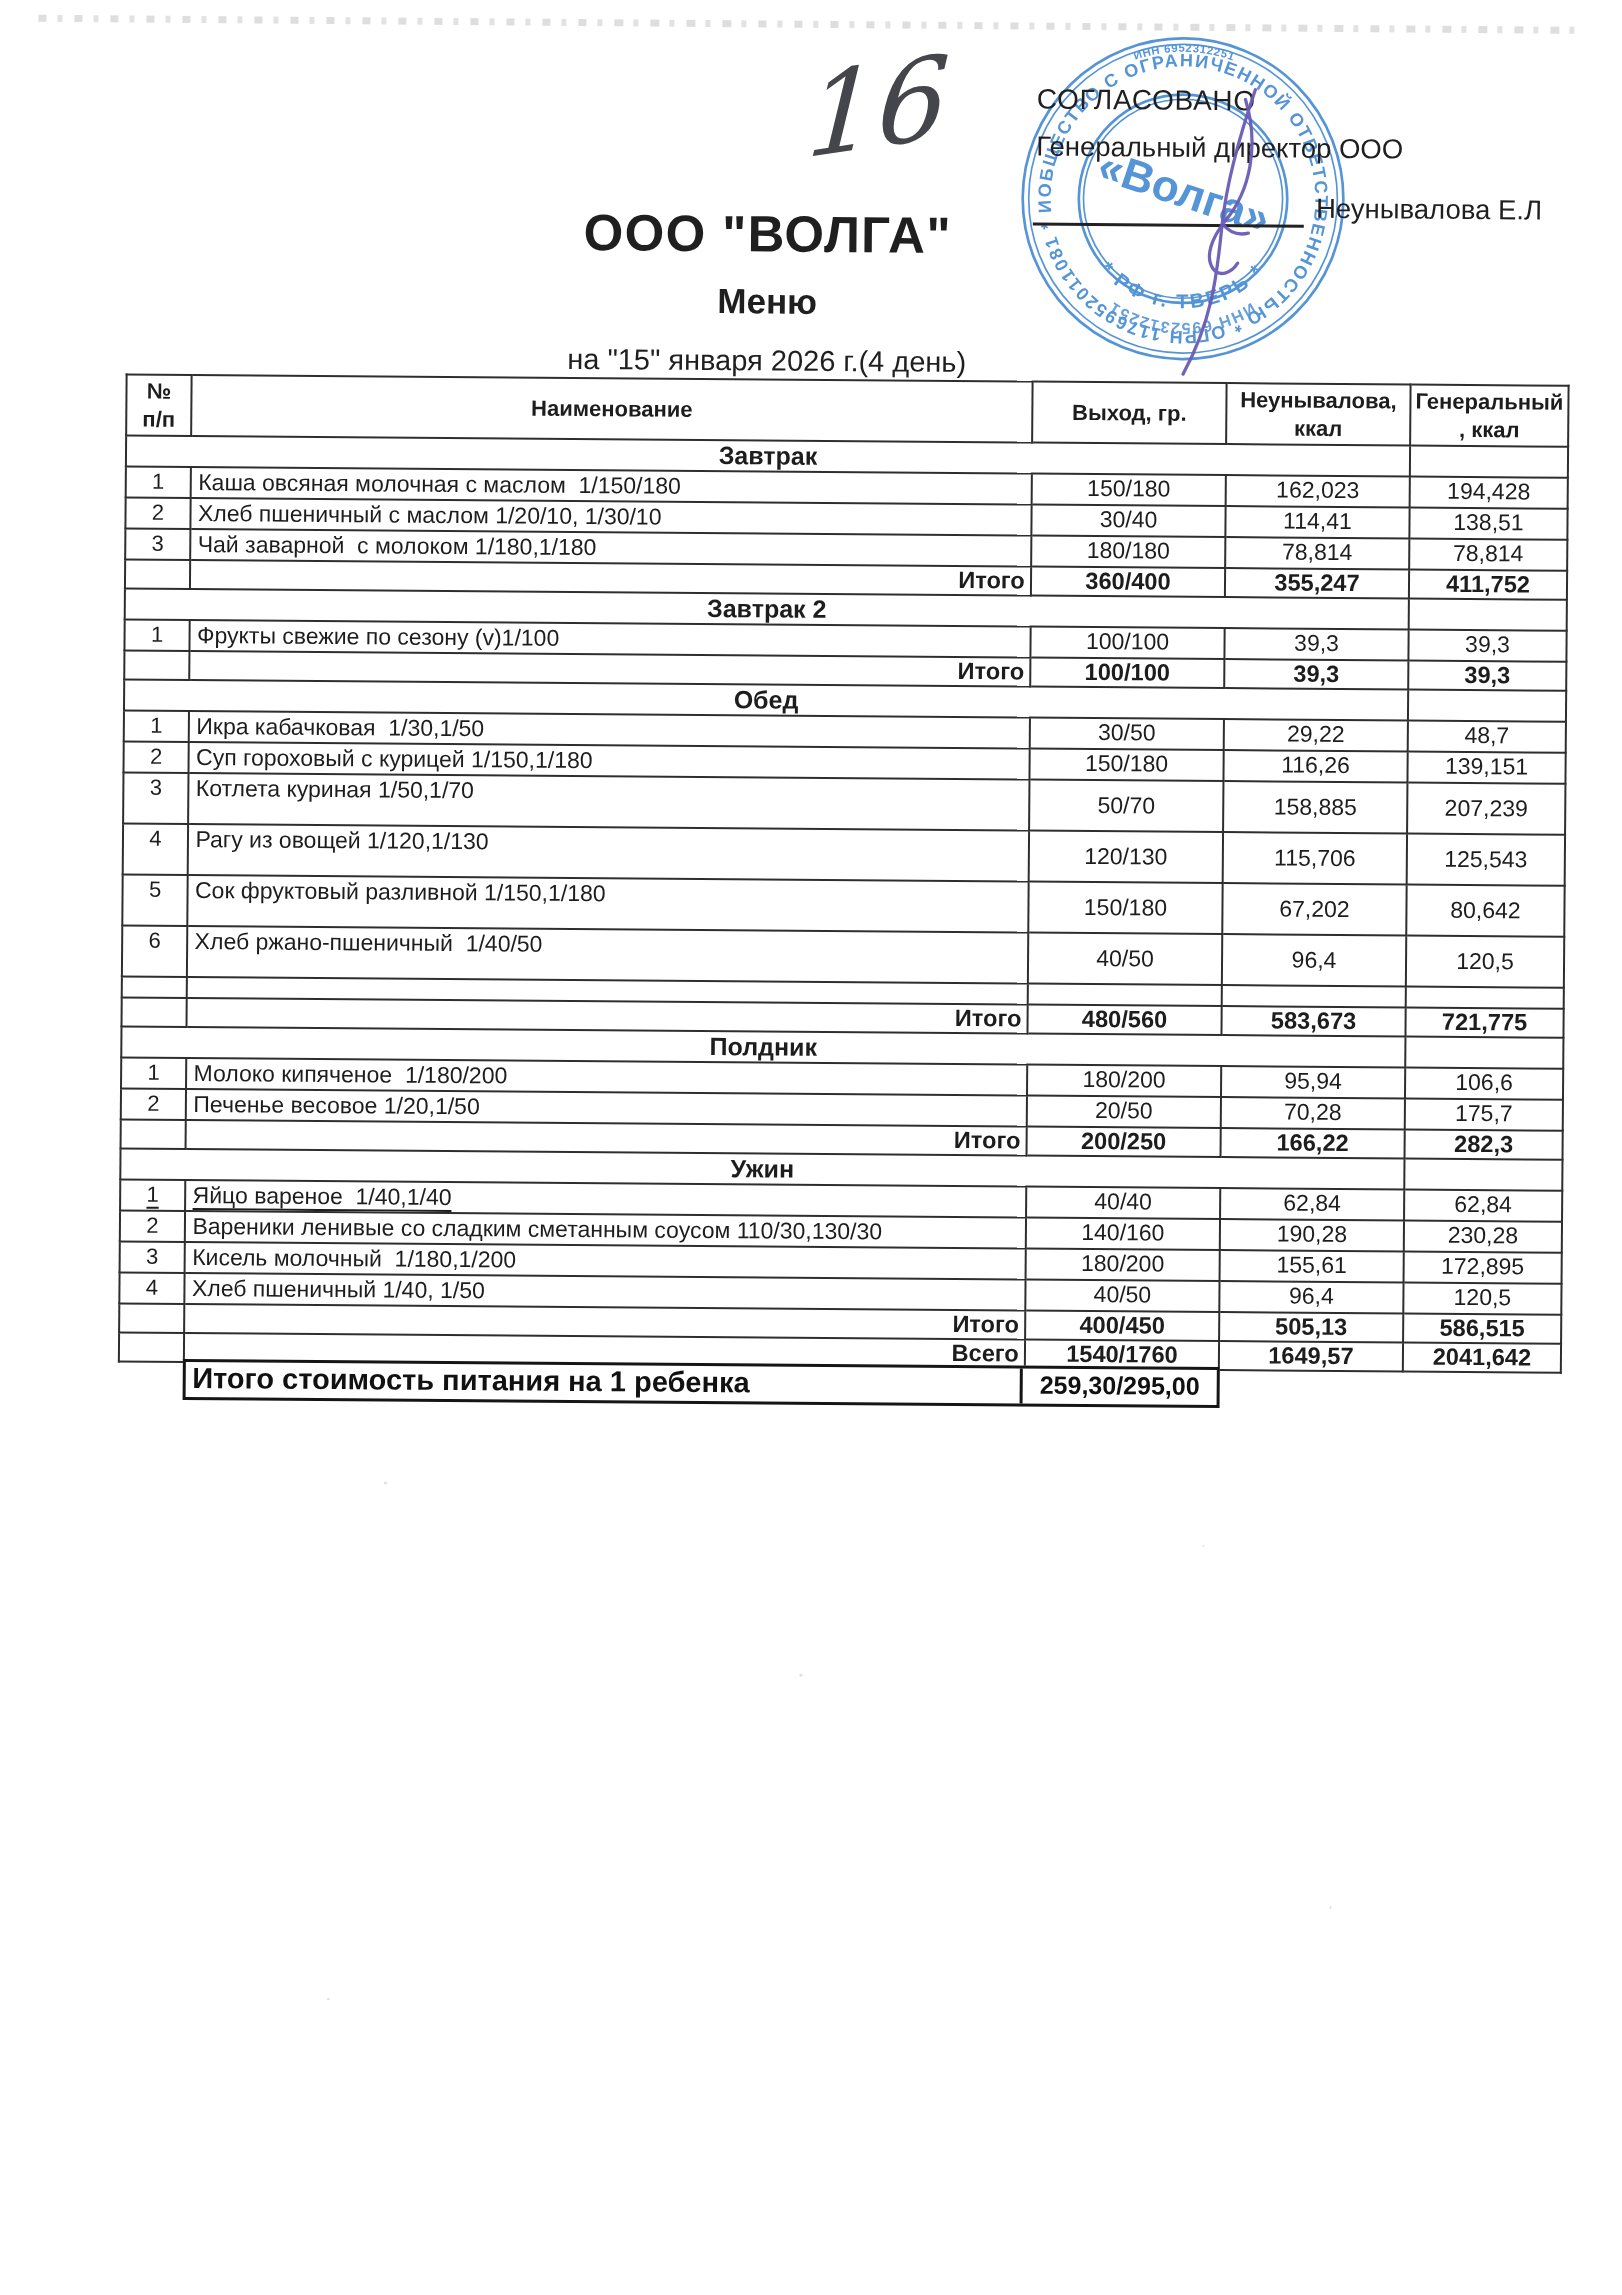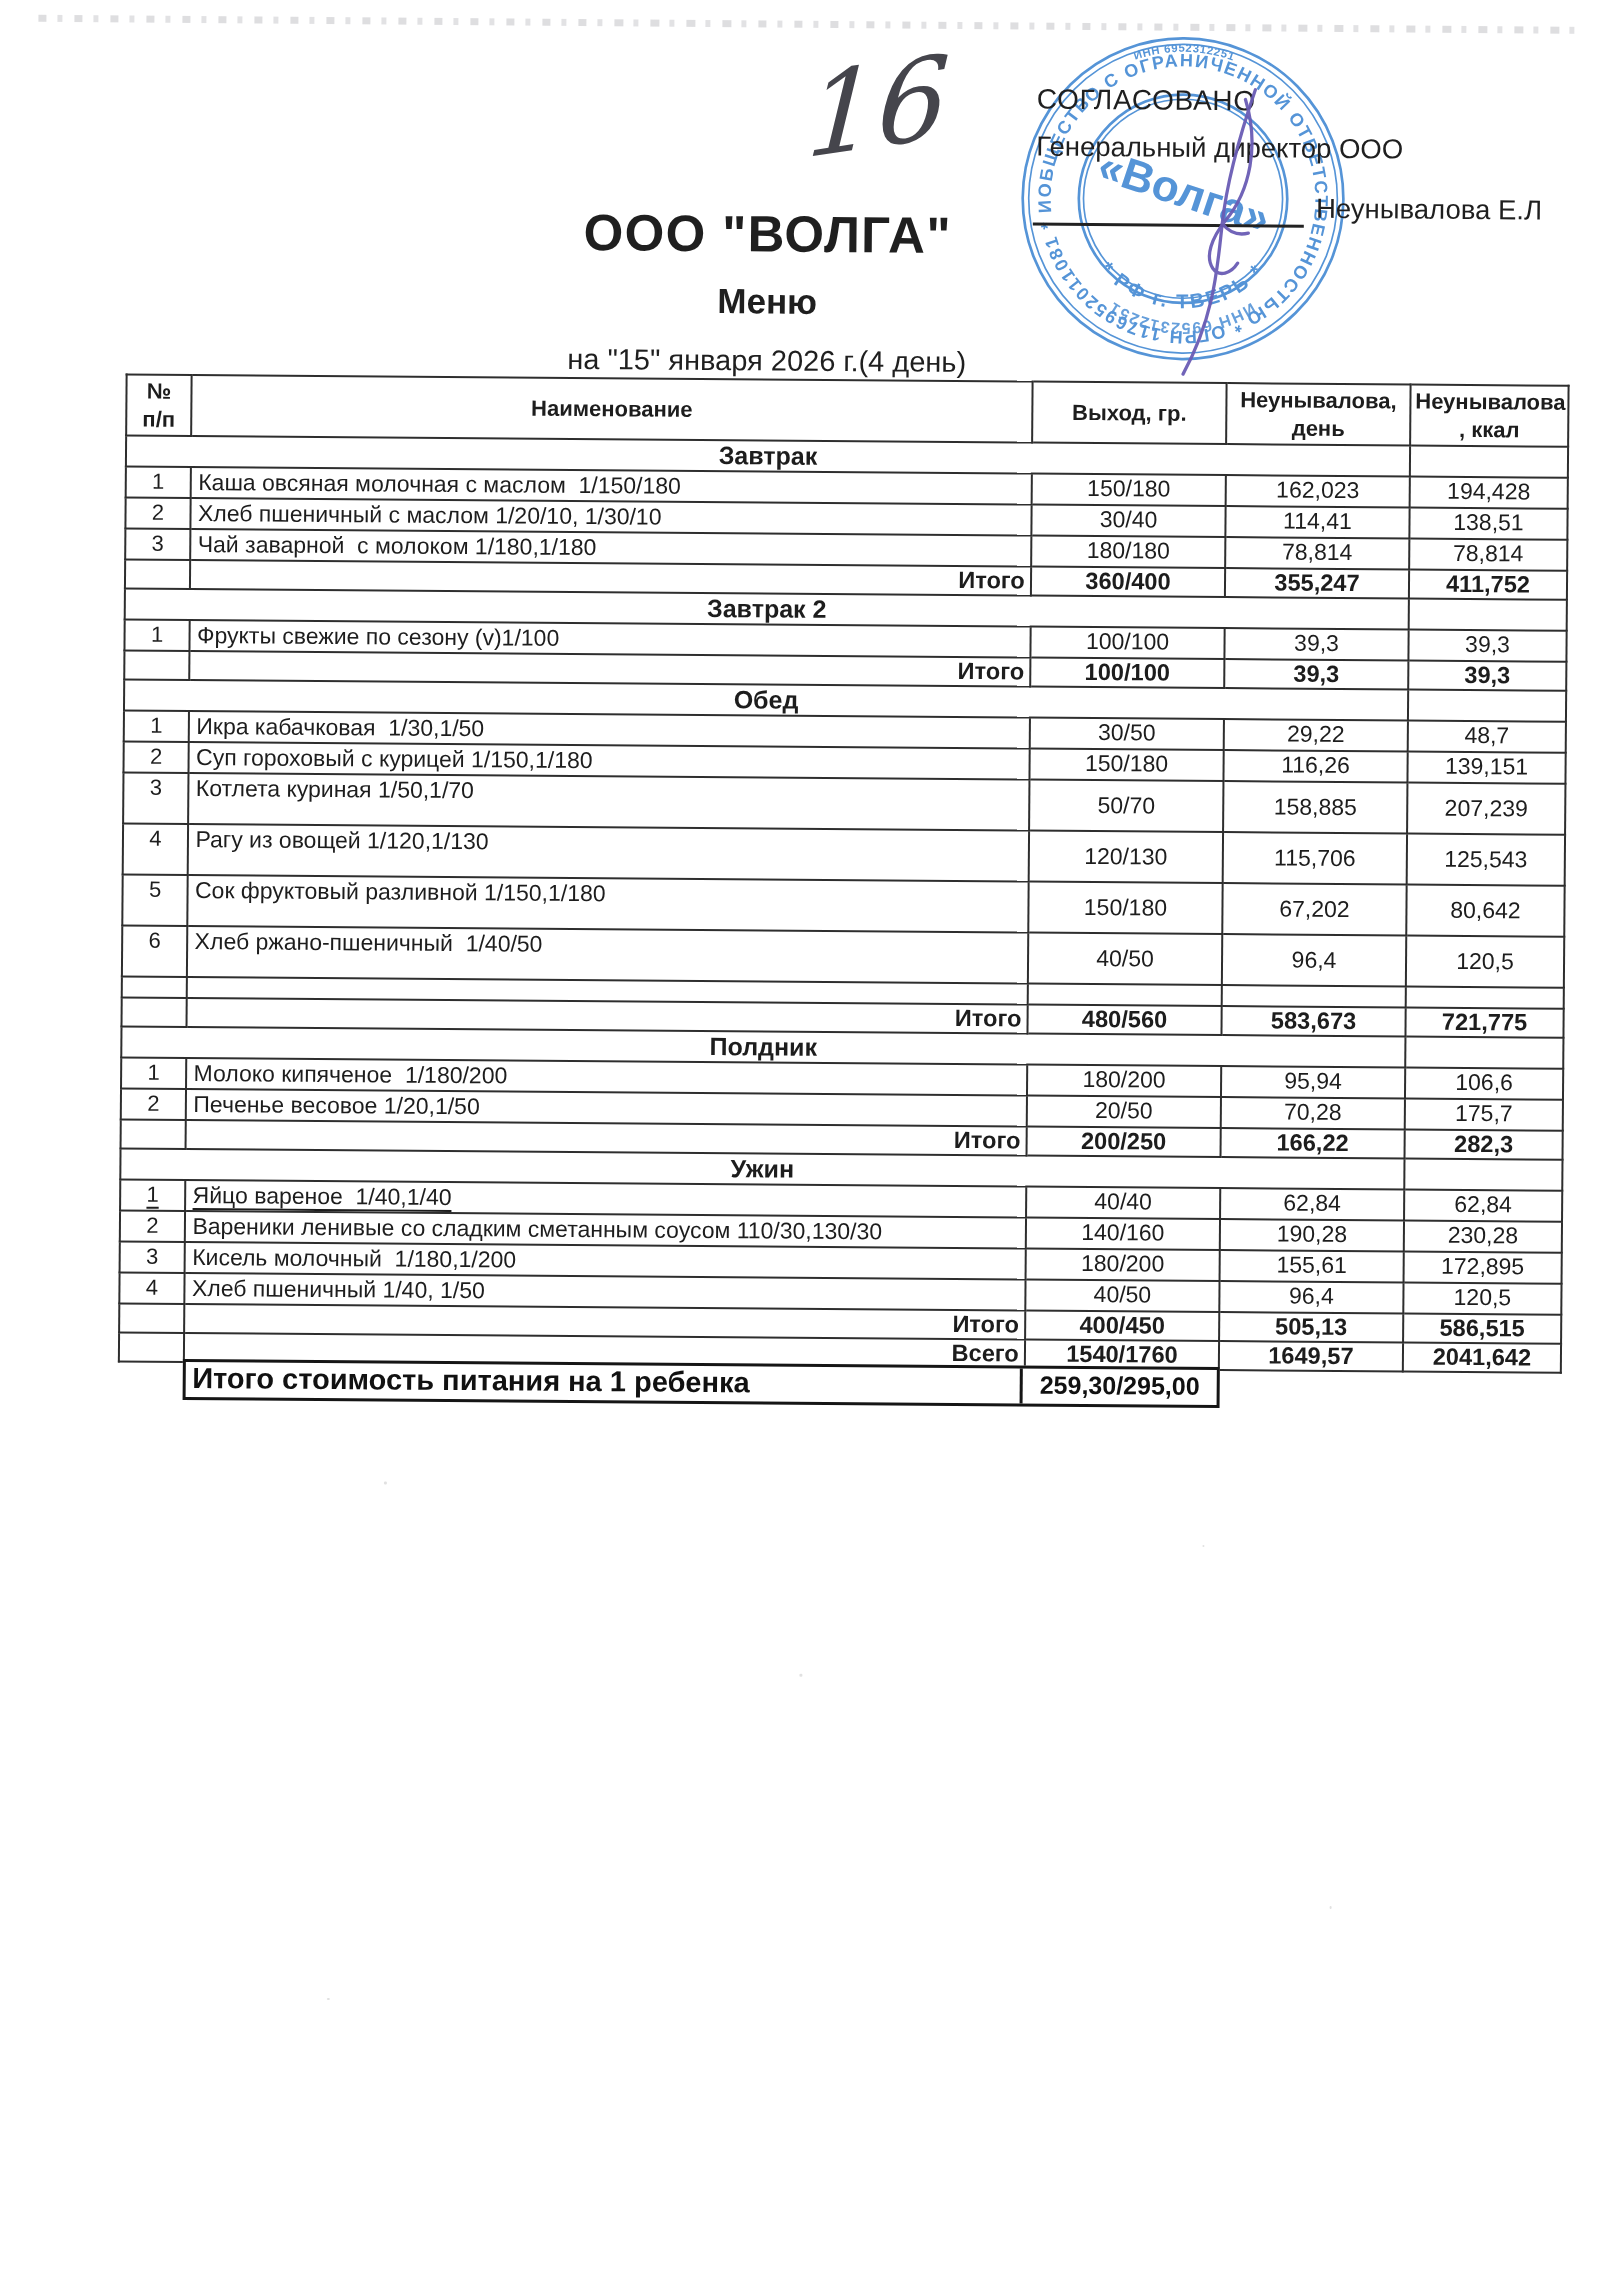--- a/index.html
+++ b/index.html
@@ -140,24 +140,24 @@
       <thead>
         <tr>
           <th>
             <div>№</div>
               <div>п/п</div>
           </th>
           <th>Наименование</th>
           <th>Выход, гр.</th>
           <th>
             <div>Неунывалова,</div>
-              <div>день</div>
+              <div>ккал</div>
           </th>
           <th>
-            <div>Неунывалова</div>
+            <div>Генеральный</div>
               <div>, ккал</div>
           </th>
         </tr>
       </thead>
       <tbody id="table-body">
           <tr class="section-row" style="height: 29px;">
             <td class="section-title" colspan="4">Завтрак</td>
             <td></td>
           </tr>
           <tr class="item-row" style="height: 29px;">

